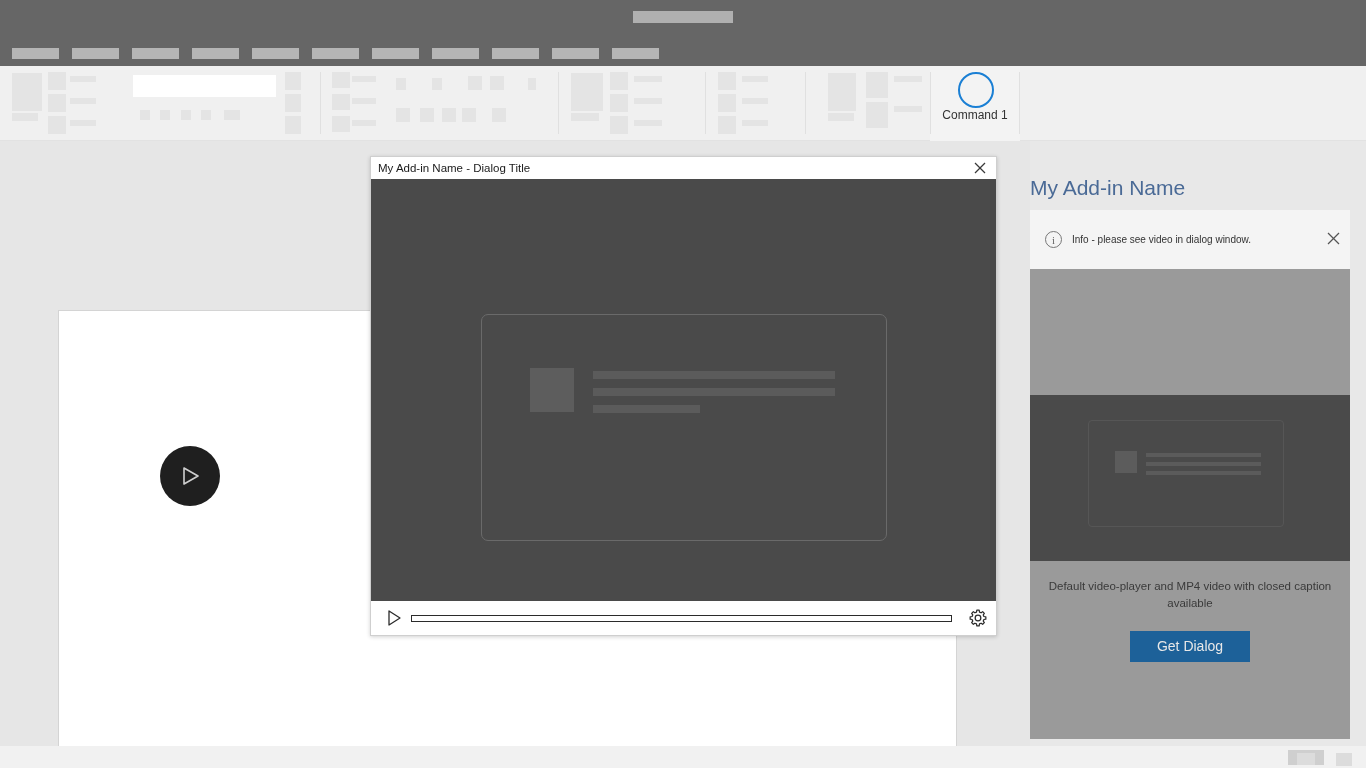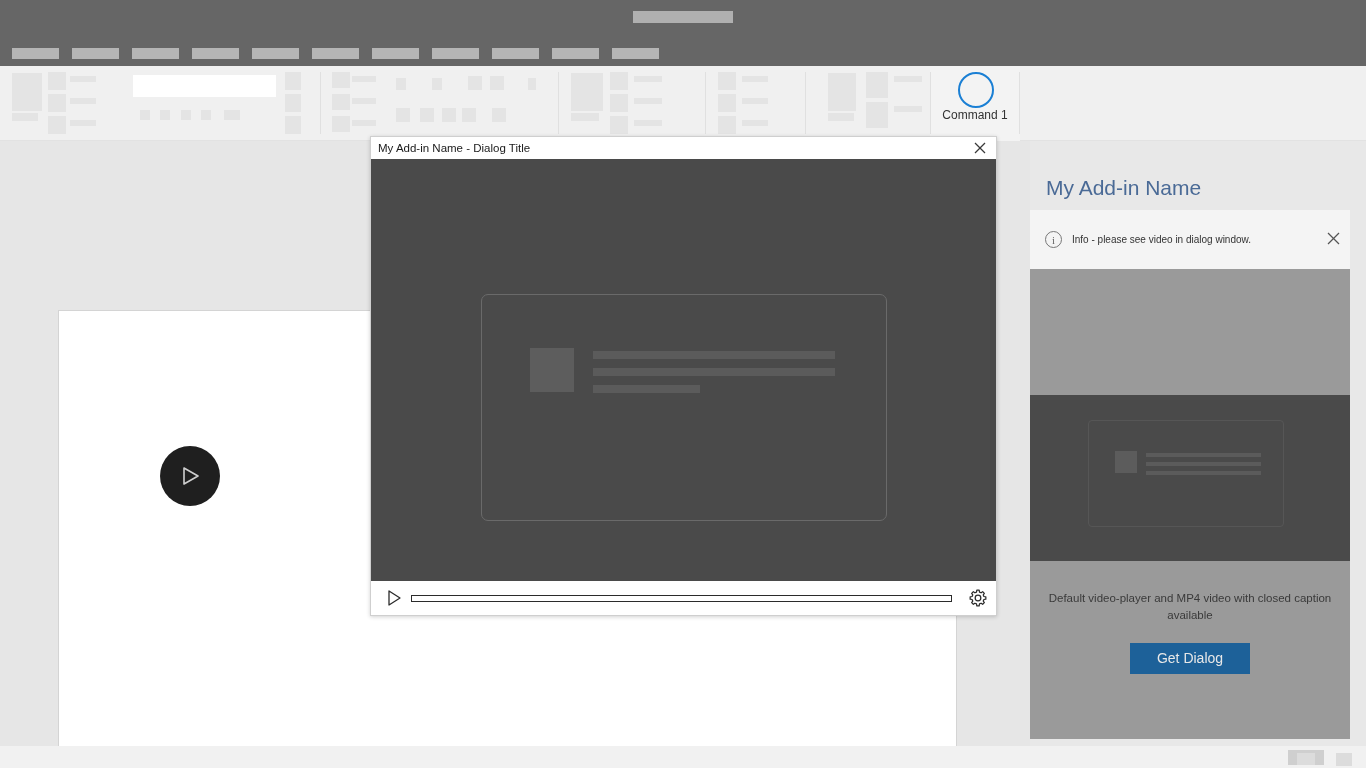--- a/index.html
+++ b/index.html
@@ -78,21 +78,21 @@
   
   .taskpane {
     position: absolute; left: 1030px; top: 141px; width: 336px; height: 605px;
     background: #e8e8e8;
   }
   .taskpane-title {
     position: absolute; left: 1030px; top: 176px; width: 336px;
     font-size: 21px; color: #4a6a96; font-weight: 400;
     padding-left: 0; text-align: left; text-indent: 0;
   }
-  .tp-title-inner { margin-left: 16px; }
+  .tp-title-inner { margin-left: 0px; }
   .infobar {
     position: absolute; left: 1030px; top: 210px; width: 320px; height: 59px;
     background: #f4f4f4; display: flex; align-items: center;
   }
   .info-icon {
     width: 17px; height: 17px; border: 1px solid #777; border-radius: 50%;
     margin-left: 15px; flex: 0 0 auto;
     display: flex; align-items: center; justify-content: center;
     font-size: 11px; color: #666; font-family: "Liberation Serif", serif;
   }
@@ -129,32 +129,32 @@
   .play-circle {
     position: absolute; left: 160px; top: 446px;
     width: 60px; height: 60px; border-radius: 50%; background: #1f1f1f;
     display: flex; align-items: center; justify-content: center;
   }
   .footer {
     position: absolute; left: 1030px; top: 561px; width: 320px; height: 178px;
     background: #9a9a9a; text-align: center;
   }
   .footer p {
-    font-size: 11.5px; color: #3a3a3a; padding-top: 29px; line-height: 1.45;
+    font-size: 11.5px; color: #3a3a3a; padding-top: 17px; line-height: 1.45;
   }
   .get-started {
     display: inline-block; margin-top: 20px;
     width: 120px; height: 31px; line-height: 31px;
     background: #1d6199; color: #e8e8e8; font-size: 14px;
     border: none; cursor: pointer; font-family: "Liberation Sans", sans-serif;
   }
 
   
   .dialog {
-    position: absolute; left: 370px; top: 136px; width: 627px; height: 480px;
+    position: absolute; left: 370px; top: 156px; width: 627px; height: 480px;
     background: #ffffff; border: 1px solid #cfcfcf;
     box-shadow: 0 1px 4px rgba(0,0,0,0.18);
   }
   .dlg-titlebar {
     position: relative; height: 22px; background: #ffffff;
     display: flex; align-items: center;
   }
   .dlg-title {
     margin-left: 7px; font-size: 11.5px; color: #1a1a1a;
   }

